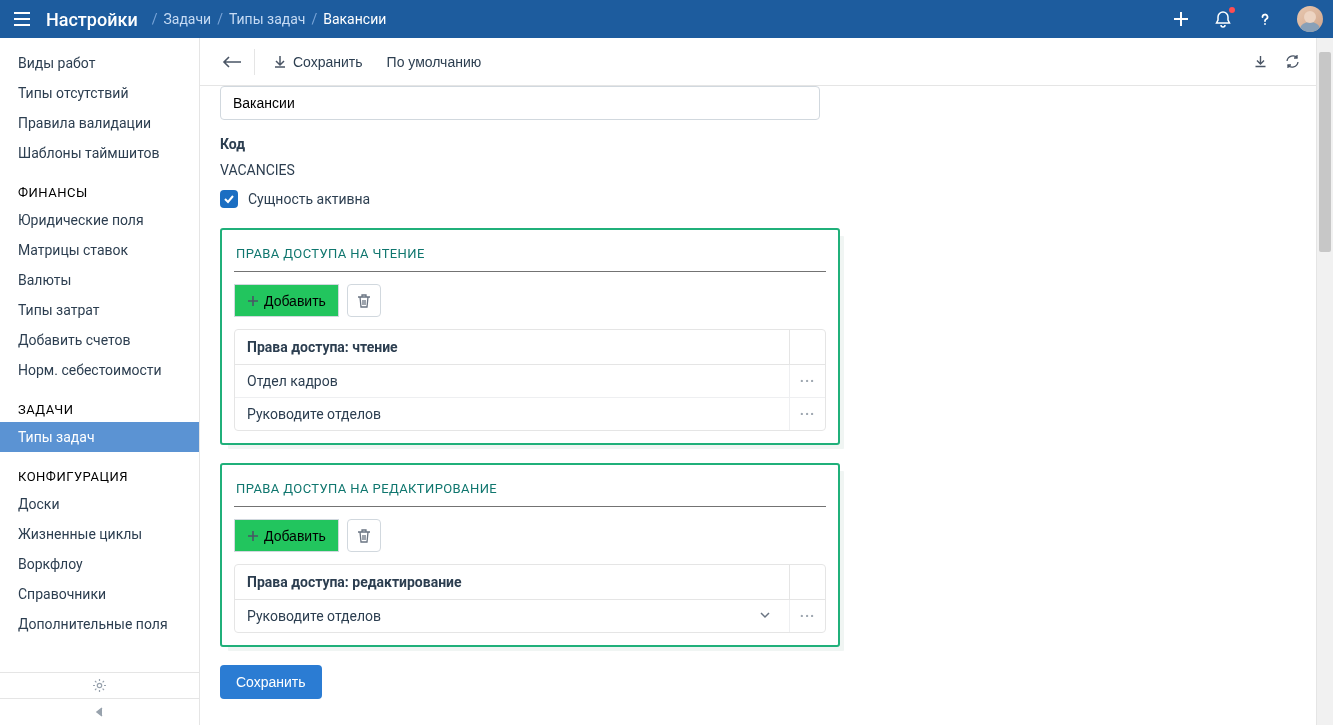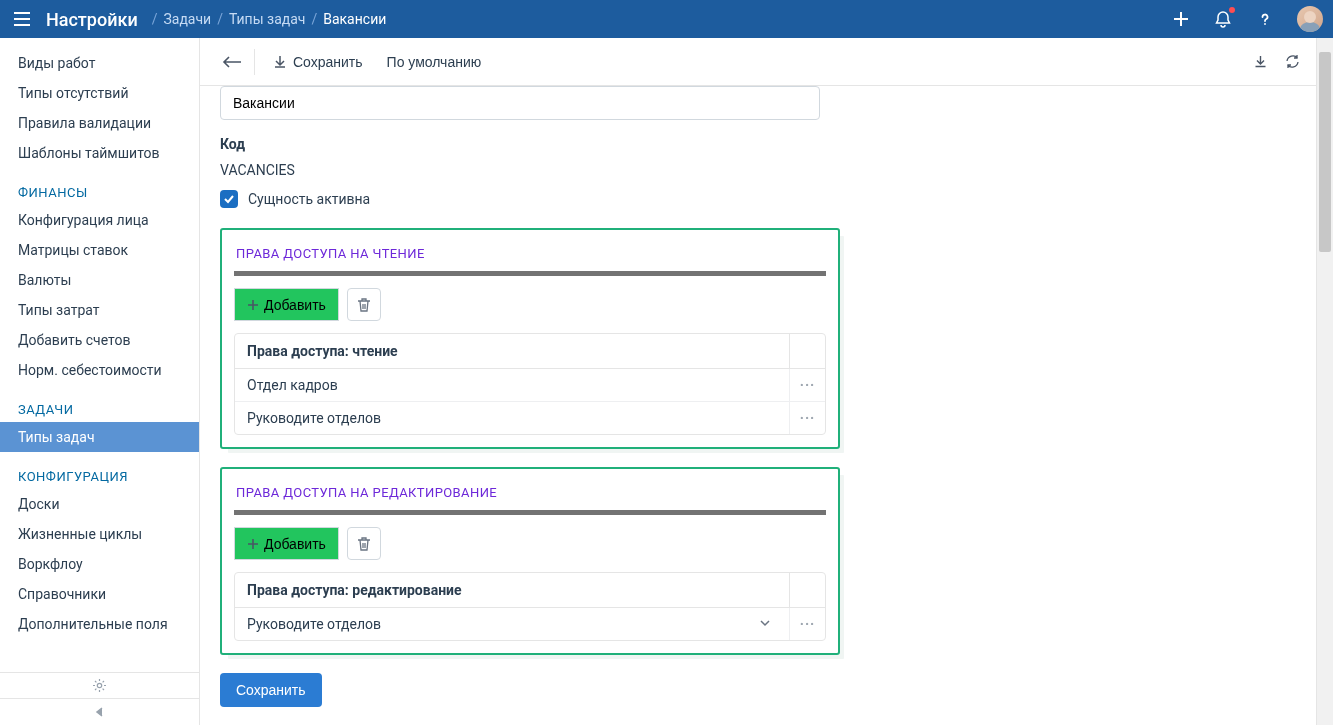--- a/index.html
+++ b/index.html
@@ -37,21 +37,21 @@
 .avatar { width: 26px; height: 26px; border-radius: 50%; background: linear-gradient(135deg,#e8c8b0,#d0a68c); position:relative; overflow:hidden; cursor:pointer;}
 .avatar::after{content:"";position:absolute;left:7px;top:5px;width:12px;height:12px;border-radius:50%;background:#edd4c2;}
 .avatar::before{content:"";position:absolute;left:3px;top:16px;width:20px;height:14px;border-radius:50% 50% 0 0;background:#88a0b8;}
 
 
 .layout { display:flex; height: calc(725px - 38px); }
 .sidebar { width: 200px; background:#fff; border-right:1px solid #e5e5e5; position:relative; height:100%; overflow:hidden;}
 .sidebar-inner { padding: 10px 0 0 0; }
 .side-item { padding: 7px 18px; cursor:pointer; font-size:14px; color:#2c3e50;}
 .side-item.active { background:#5b93d3; color:#fff; }
-.side-group { padding: 17px 18px 5px 18px; color:#0369a1; font-size:13px; letter-spacing:0.5px; text-transform:uppercase; font-weight:400;}
+.side-group { padding: 17px 18px 5px 18px; color:#000000; font-size:13px; letter-spacing:0.5px; text-transform:uppercase; font-weight:400;}
 .sidebar-bottom { position:absolute; bottom:0; left:0; right:0; border-top:1px solid #e5e5e5;}
 .sidebar-bottom .row { height:26px; display:flex; align-items:center; justify-content:center; cursor:pointer;}
 .sidebar-bottom .row:first-child{border-bottom:1px solid #e5e5e5;}
 .sidebar-bottom svg { stroke:#98a2ad; fill:none;}
 
 .main { flex:1; display:flex; height:100%; position:relative;}
 .content-wrap { flex:1; overflow-y:auto; }
 .toolbar { height:48px; border-bottom:1px solid #e5e5e5; display:flex; align-items:center; padding: 0 10px 0 18px; gap:4px;}
 .tb-btn { padding: 6px 10px; background:transparent; border:none; cursor:pointer; font-size:14px; color:#2c3e50; display:flex; align-items:center; gap:6px;}
 .tb-icon-btn { width:28px; height:28px; display:flex; align-items:center; justify-content:center; cursor:pointer;}
@@ -61,21 +61,21 @@
 
 .content { padding: 0 20px 30px 20px; max-width: 860px;}
 .text-input { width:600px; border:1px solid #d1d8de; border-radius:4px; padding:8px 12px; font-size:14px; margin-bottom:16px;}
 .field-label { font-weight:700; margin-bottom:10px;}
 .code-val { margin-bottom:12px;}
 .chk-row { display:flex; align-items:center; gap:10px; margin-bottom:20px;}
 .chk { width:18px; height:18px; border-radius:4px; background:#1b6ec2; display:flex; align-items:center; justify-content:center;}
 .chk svg { stroke:#fff; fill:none;}
 
 .panel { border:2px solid #20b07a; border-radius:3px; padding:12px; width:620px; margin-bottom:18px; box-shadow: 6px 6px 0 -2px rgba(70,130,100,0.08);}
-.panel-title { font-size:13px; letter-spacing:0.4px; color:#6d28d9; padding: 4px 2px 10px 2px; border-bottom:5px solid #737373; font-weight:400;}
+.panel-title { font-size:13px; letter-spacing:0.4px; color:#0f766e; padding: 4px 2px 10px 2px; border-bottom:1px solid #737373; font-weight:400;}
 .panel-toolbar { display:flex; gap:8px; padding:12px 0;}
 .btn-light { border:1px solid #d1d8de; background:#22c55e; border-radius:0; padding:6px 12px; font-size:14px; cursor:pointer; display:flex; align-items:center; gap:5px;}
 .icon-btn-light { border:1px solid #d1d8de; background:#fff; border-radius:4px; width:34px; height:33px; display:flex; align-items:center; justify-content:center; cursor:pointer;}
 .icon-btn-light svg{stroke:#6a7482;fill:none;}
 .tbl { border:1px solid #e5e5e5; border-radius:4px; overflow:hidden;}
 .tbl-header { display:flex; border-bottom:1px solid #e5e5e5;}
 .tbl-header .th { padding:9px 12px; font-weight:700; flex:1;}
 .tbl-header .th-act { width:36px; border-left:1px solid #e5e5e5;}
 .tbl-row { display:flex; border-bottom:1px solid #eeeff1; align-items:center;}
 .tbl-row:last-child{border-bottom:none;}
@@ -132,21 +132,21 @@
 <div class="layout">
 
   <div class="sidebar">
     <div class="sidebar-inner">
       <div class="side-item">Виды работ</div>
       <div class="side-item">Типы отсутствий</div>
       <div class="side-item">Правила валидации</div>
       <div class="side-item">Шаблоны таймшитов</div>
 
       <div class="side-group">Финансы</div>
-      <div class="side-item">Конфигурация лица</div>
+      <div class="side-item">Юридические поля</div>
       <div class="side-item">Матрицы ставок</div>
       <div class="side-item">Валюты</div>
       <div class="side-item">Типы затрат</div>
       <div class="side-item">Добавить счетов</div>
       <div class="side-item">Норм. себестоимости</div>
 
       <div class="side-group">Задачи</div>
       <div class="side-item active">Типы задач</div>
 
       <div class="side-group">Конфигурация</div>

